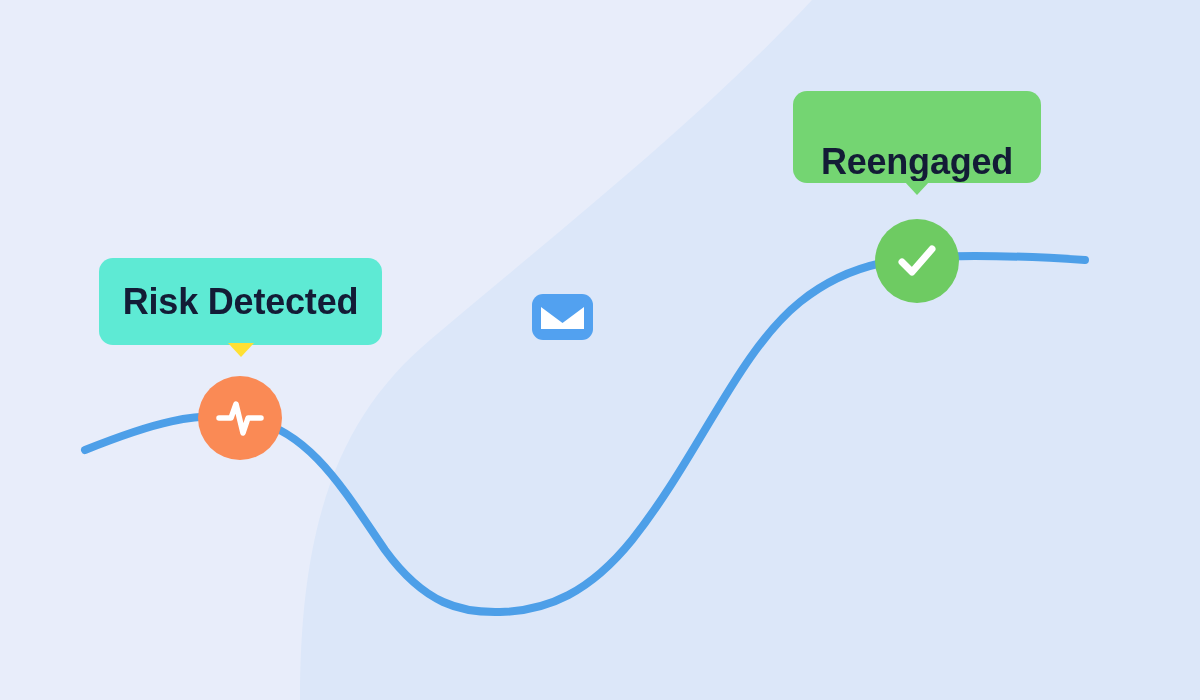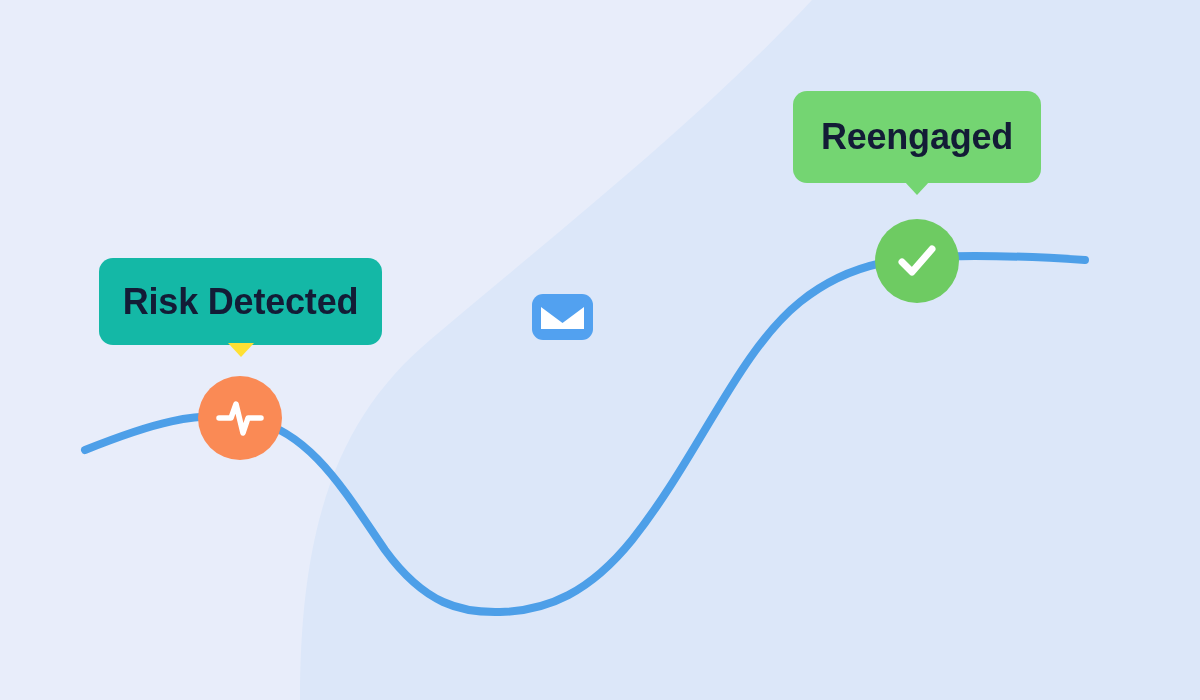--- a/index.html
+++ b/index.html
@@ -52,21 +52,21 @@
     border-left: 13px solid transparent;
     border-right: 13px solid transparent;
   }
 
   
   #bubble-risk {
     left: 99px;
     top: 258px;
     width: 283px;
     height: 87px;
-    background: #14b8a6;
+    background: #5eead4;
     font-size: 36px;
   }
   #bubble-risk .tail { border-top: 14px solid #ffe033; }
 
   
   #bubble-email {
     left: 415px;
     top: 148px;
     width: 297px;
     height: 90px;
@@ -76,20 +76,21 @@
   #bubble-email .tail { border-top: 14px solid rgba(250, 252, 255, 0.82); }
 
   
   #bubble-reengaged {
     left: 793px;
     top: 91px;
     width: 248px;
     height: 92px;
     background: #74d572;
     font-size: 36px;
+    align-items: flex-end;
   }
   #bubble-reengaged .tail { border-top: 14px solid #74d572; }
 
   
   .node {
     position: absolute;
     width: 84px;
     height: 84px;
     border-radius: 50%;
     display: flex;

